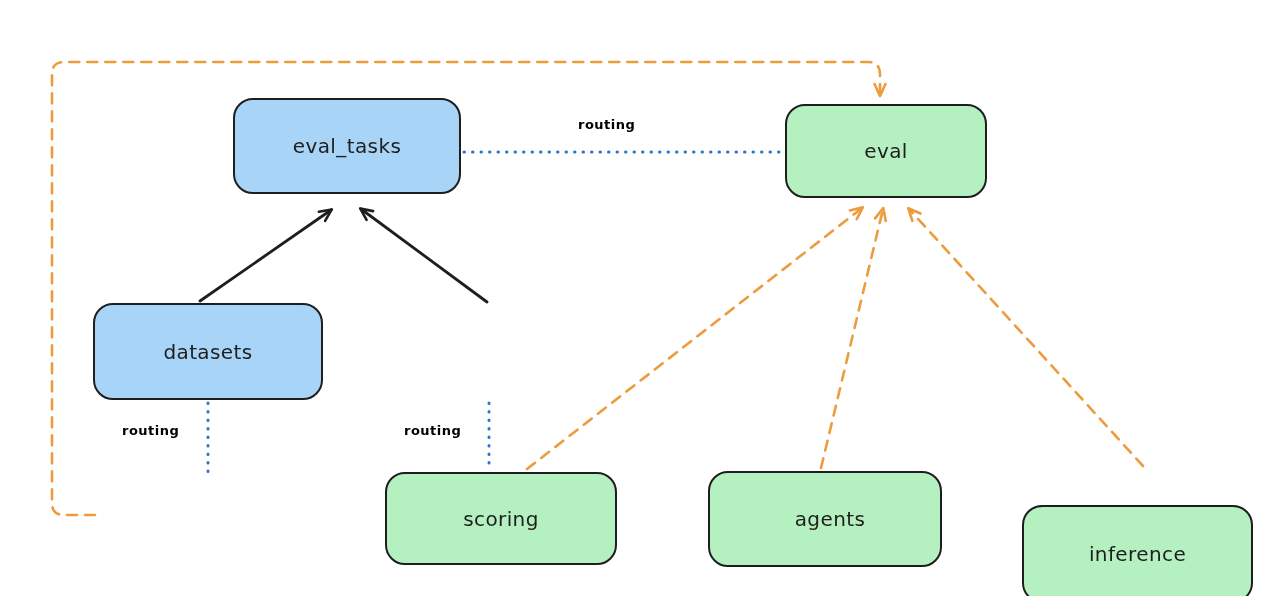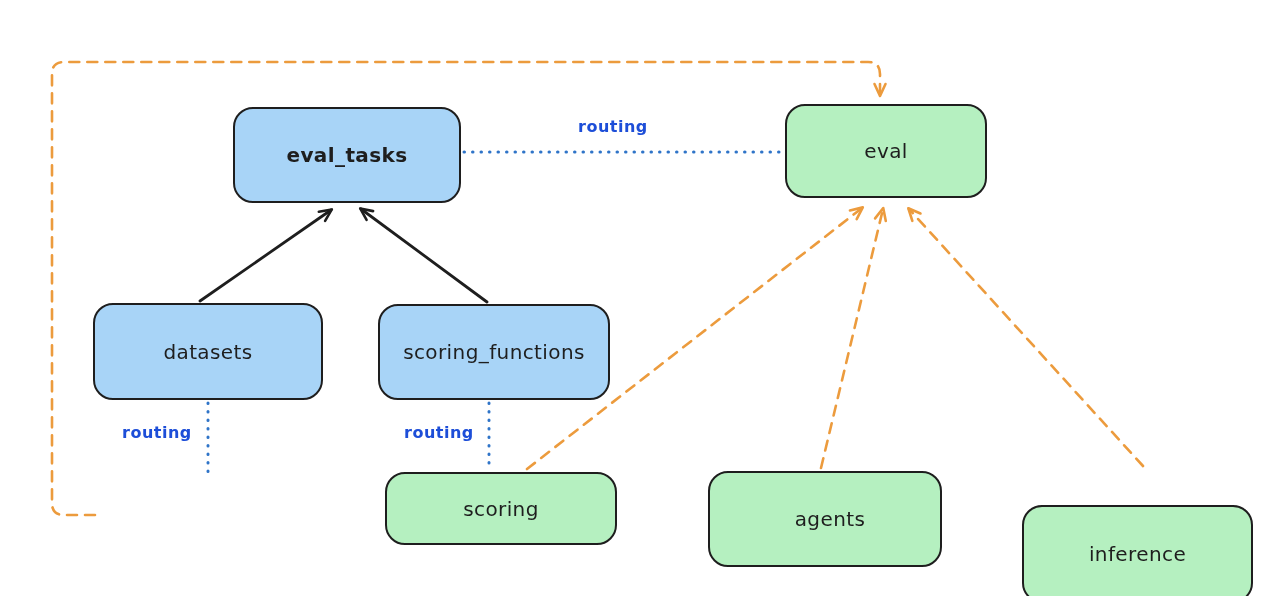--- a/index.html
+++ b/index.html
@@ -29,33 +29,33 @@
     display: flex;
     align-items: center;
     justify-content: center;
     font-size: 20px;
     color: #1e1e1e;
     letter-spacing: 0.4px;
   }
   .node.blue  { background: #a8d4f7; }
   .node.green { background: #b5f0c0; }
 
-  .node-eval-tasks        { left: 233px;  top: 107px; width: 228px; height: 96px; font-weight: bold; }
+  .node-eval-tasks        { left: 233px;  top: 98px; width: 228px; height: 96px; }
   .node-eval              { left: 785px;  top: 104px; width: 202px; height: 94px; }
   .node-datasets          { left: 93px;   top: 303px; width: 230px; height: 97px; }
   .node-scoring-functions { left: 378px;  top: 304px; width: 232px; height: 96px; }
   .node-datasetio         { left: 95px;   top: 477px; width: 230px; height: 88px; }
-  .node-scoring           { left: 385px;  top: 472px; width: 232px; height: 73px; }
+  .node-scoring           { left: 385px;  top: 472px; width: 232px; height: 93px; }
   .node-agents            { left: 708px;  top: 471px; width: 234px; height: 96px; padding-left: 10px; }
   .node-inference         { left: 1022px; top: 469px; width: 231px; height: 98px; margin-top: 36px; }
 
   .routing-label {
     position: absolute;
-    color: #1d4ed8;
-    font-size: 16px;
+    color: #000000;
+    font-size: 13px;
     font-weight: 700;
     letter-spacing: 0.5px;
     white-space: nowrap;
   }
   .routing-top  { left: 578px; top: 117px; }
   .routing-left { left: 122px; top: 423px; }
   .routing-mid  { left: 404px; top: 423px; }
 </style>
 </head>
 <body>
@@ -87,23 +87,20 @@
 
   <div class="node blue node-eval-tasks">
     <span>eval_tasks</span>
   </div>
   <div class="node green node-eval">
     <span>eval</span>
   </div>
   <div class="node blue node-datasets">
     <span>datasets</span>
   </div>
-  <div class="node blue node-scoring-functions">
-    <span>scoring_functions</span>
-  </div>
   <div class="node green node-scoring">
     <span>scoring</span>
   </div>
   <div class="node green node-agents">
     <span>agents</span>
   </div>
   <div class="node green node-inference">
     <span>inference</span>
   </div>
 

